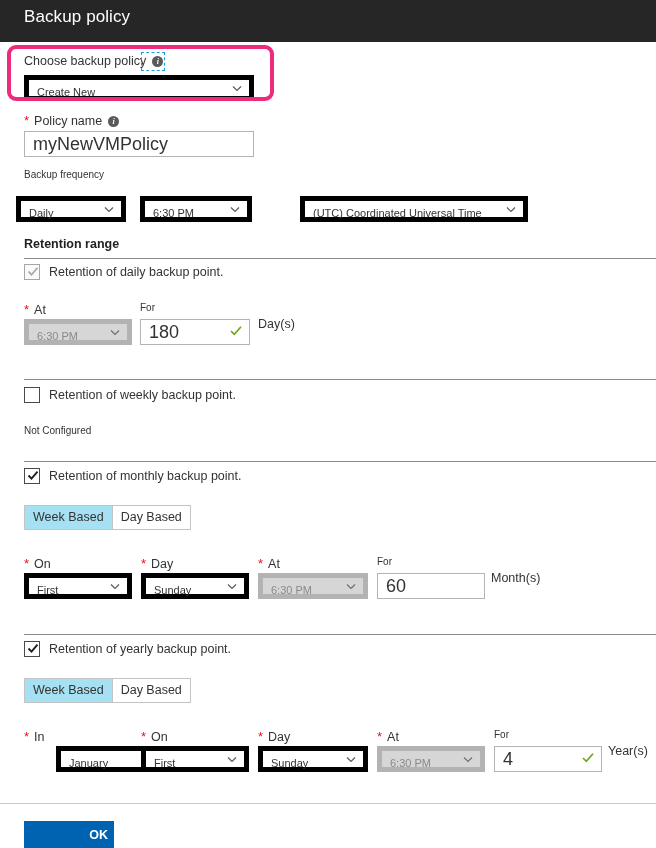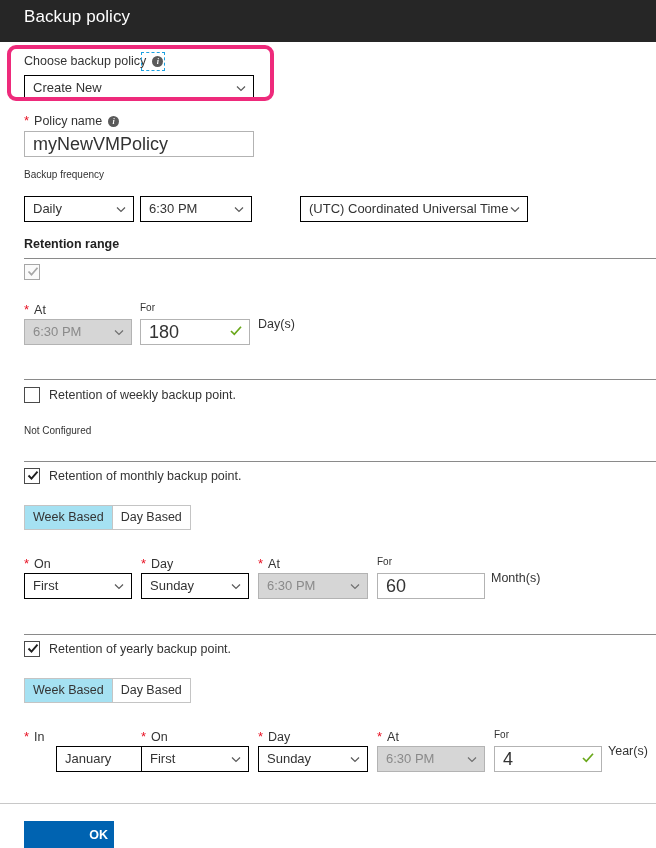--- a/index.html
+++ b/index.html
@@ -48,22 +48,22 @@
     font-size:18px; color:#333; padding:0 8px; line-height:24px;
     position:relative; display:block;
   }
   .tbox .val { line-height:24px; }
   .tbox .ok {
     position:absolute; right:7px; top:50%; transform:translateY(-50%);
     color:#6aa81b; font-size:13px; font-weight:bold; line-height:1;
   }
 
   .sel {
-    border:1px solid #000000; background:#fff; height:26px;
-    font-size:13px; color:#333; padding:0 8px; line-height:24px;
+    border:5px solid #000000; background:#fff; height:26px;
+    font-size:11px; color:#333; padding:0 8px; line-height:24px;
     position:relative;
   }
   .sel.disabled { background:#d6d6d6; border-color:#b3b3b3; color:#8a8a8a; }
   .sel .chev {
     position:absolute; right:8px; top:50%; transform:translateY(-50%);
     width:9px; height:9px;
   }
   .sel .chev svg { display:block; }
 
   
@@ -143,21 +143,21 @@
     <span class="req-star">*</span>
     <span>Policy name</span>
     <span class="info-icon">i</span>
   </div>
   <div class="tbox abs" style="left:24px; top:131px; width:230px;">
     <span class="val" title="Policy name">myNewVMPolicy</span>
   </div>
 
   <div class="abs plain" style="left:24px; top:169px;">Backup frequency</div>
 
-  <div class="sel abs" style="left:24px; top:196px; width:110px;">
+  <div class="sel abs" style="left:16px; top:196px; width:110px;">
     <span>Daily</span>
     <span class="chev">
       <svg viewBox="0 0 10 10" width="10" height="10">
           <path d="M1 3 L5 7 L9 3" fill="none" stroke="#5a5a5a" stroke-width="1.2"></path>
         </svg>
     </span>
   </div>
   <div class="sel abs" style="left:140px; top:196px; width:112px;">
     <span>6:30 PM</span>
     <span class="chev">
@@ -179,20 +179,21 @@
 
   <div class="rule abs" style="left:0; top:258px; width:656px;"></div>
   <div class="abs cbrow" style="left:24px; top:264px;">
     <span class="cb disabled">
       <span class="mark">
         <svg viewBox="0 0 12 12" width="12" height="13">
             <path d="M1.5 6 L4.5 9.2 L10.5 2.2" fill="none" stroke="#a6a6a6" stroke-width="1.7"></path>
           </svg>
       </span>
     </span>
+    <span class="cb-label">Retention of daily backup point.</span>
   </div>
 
   <div class="abs field-label" style="left:24px; top:302px;">
     <span class="req-star">*</span>
     <span>At</span>
   </div>
   <div class="sel abs disabled" style="left:24px; top:319px; width:108px;">
     <span>6:30 PM</span>
     <span class="chev">
       <svg viewBox="0 0 10 10" width="10" height="10">

